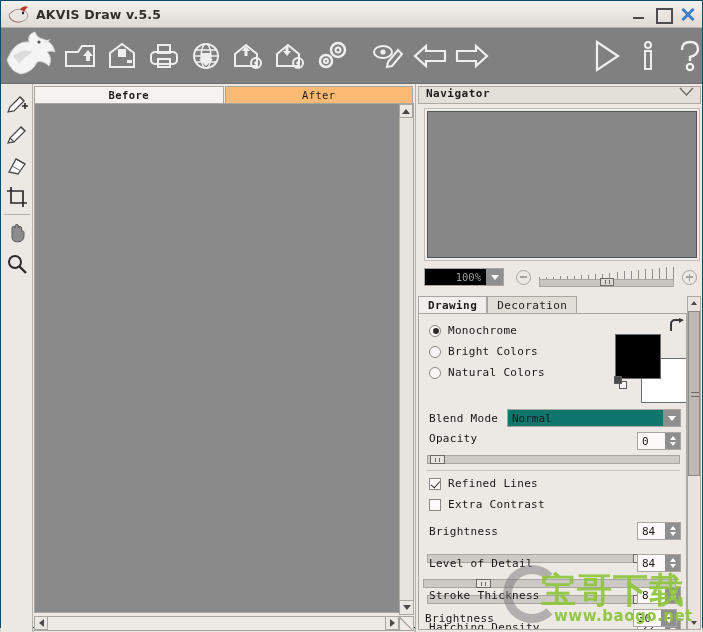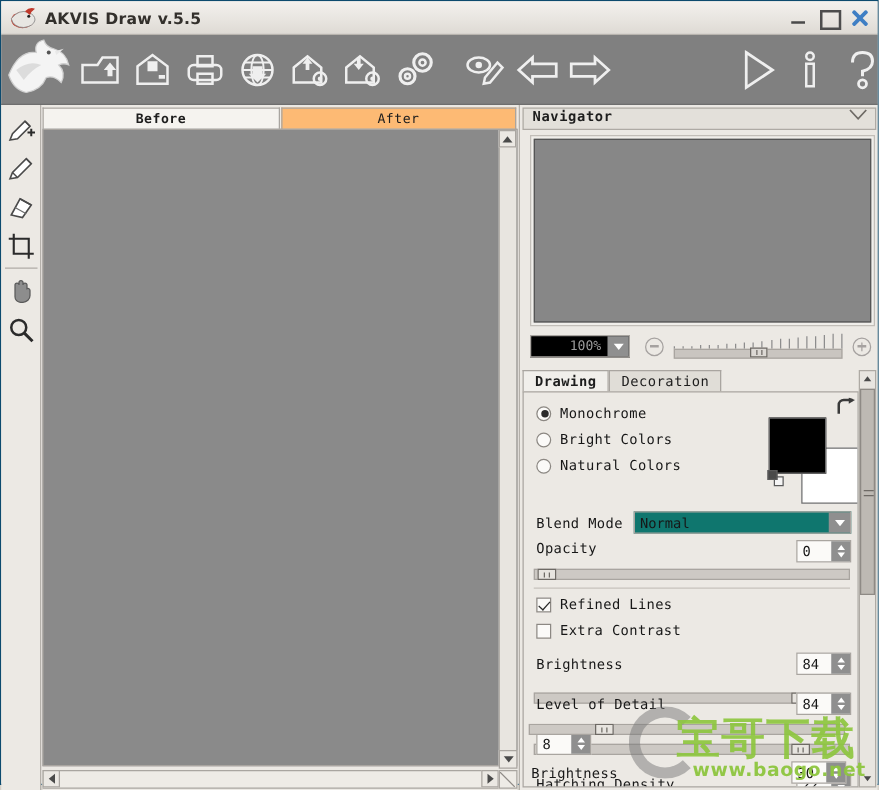--- a/index.html
+++ b/index.html
@@ -679,20 +679,21 @@
               <span class="arr up"></span>
                 <span class="arr down"></span>
             </span>
           </span>
         </div>
         <div class="row slider" style="top:263px;left:8px;width:253px">
           <span class="thumb" style="left:205px"></span>
         </div>
 
         <div class="row" style="top:272px;left:10px;display:flex;align-items:center;width:252px">
+          <span class="lbl" style="flex:1">Stroke Thickness</span>
           <span class="spin">
             <span class="sval">8</span>
             <span class="spin-btns">
               <span class="arr up"></span>
                 <span class="arr down"></span>
             </span>
           </span>
         </div>
 
         <div class="row" style="top:304px;left:10px;display:flex;align-items:center;width:252px">

